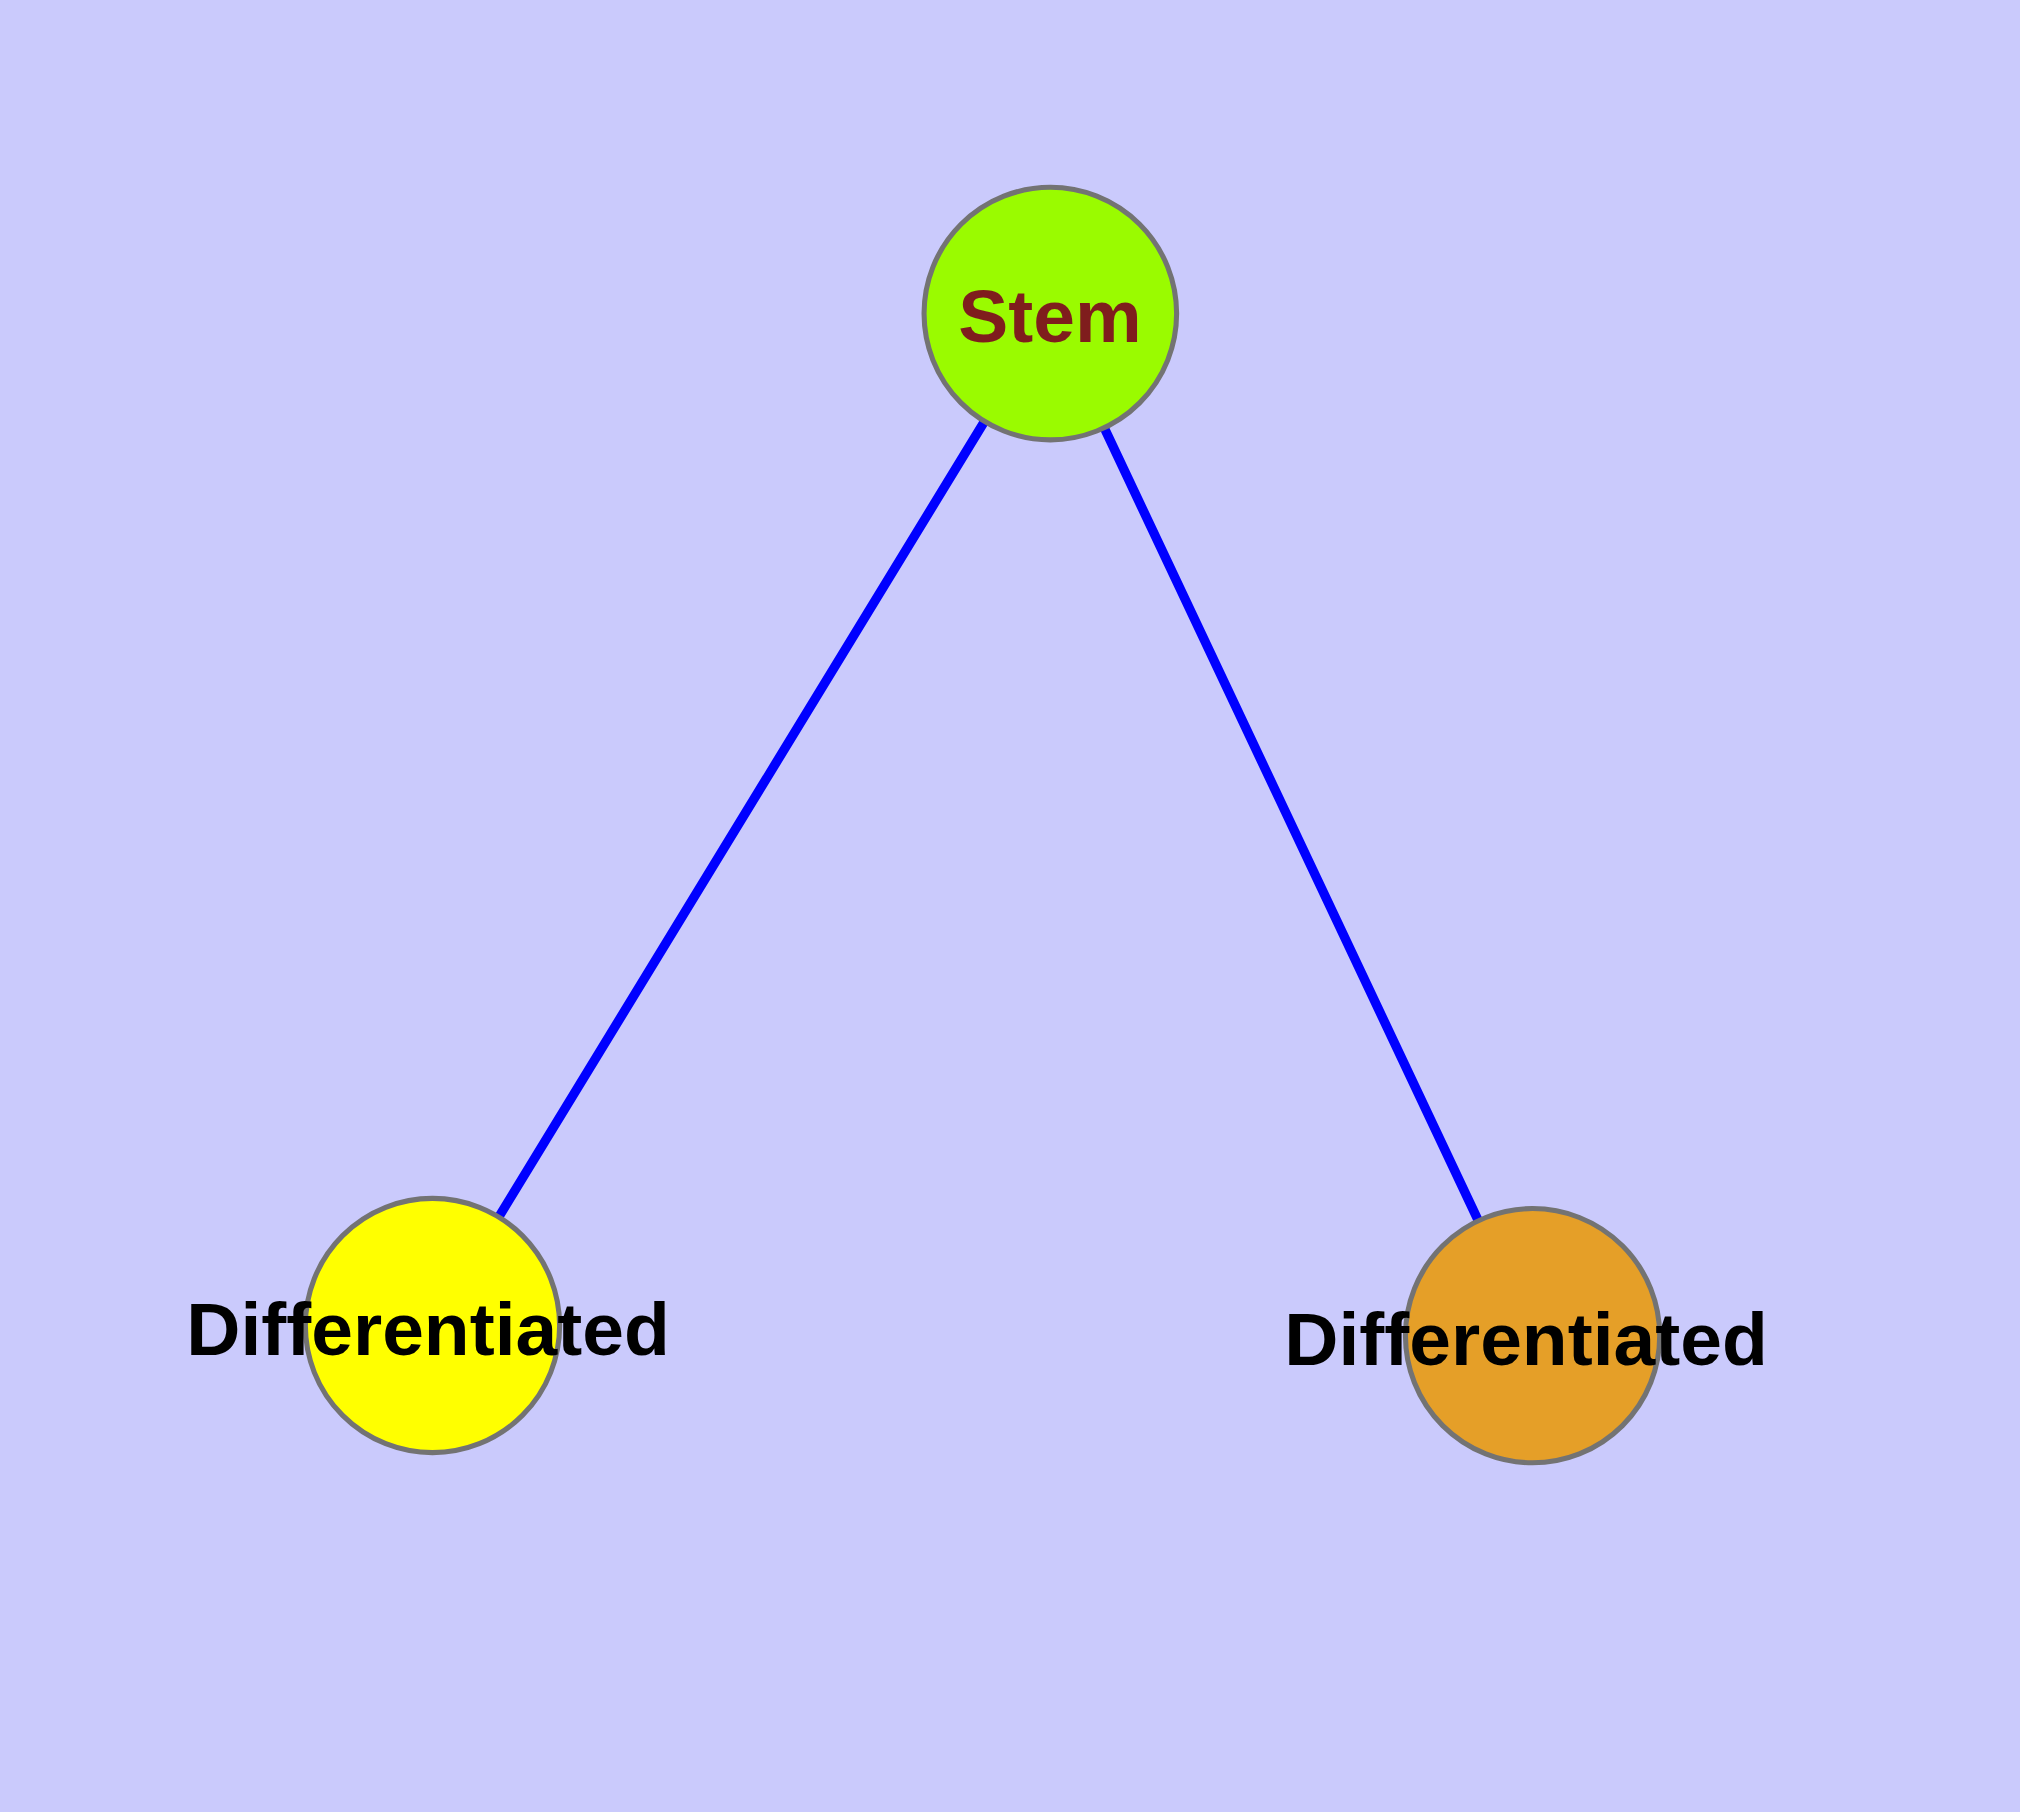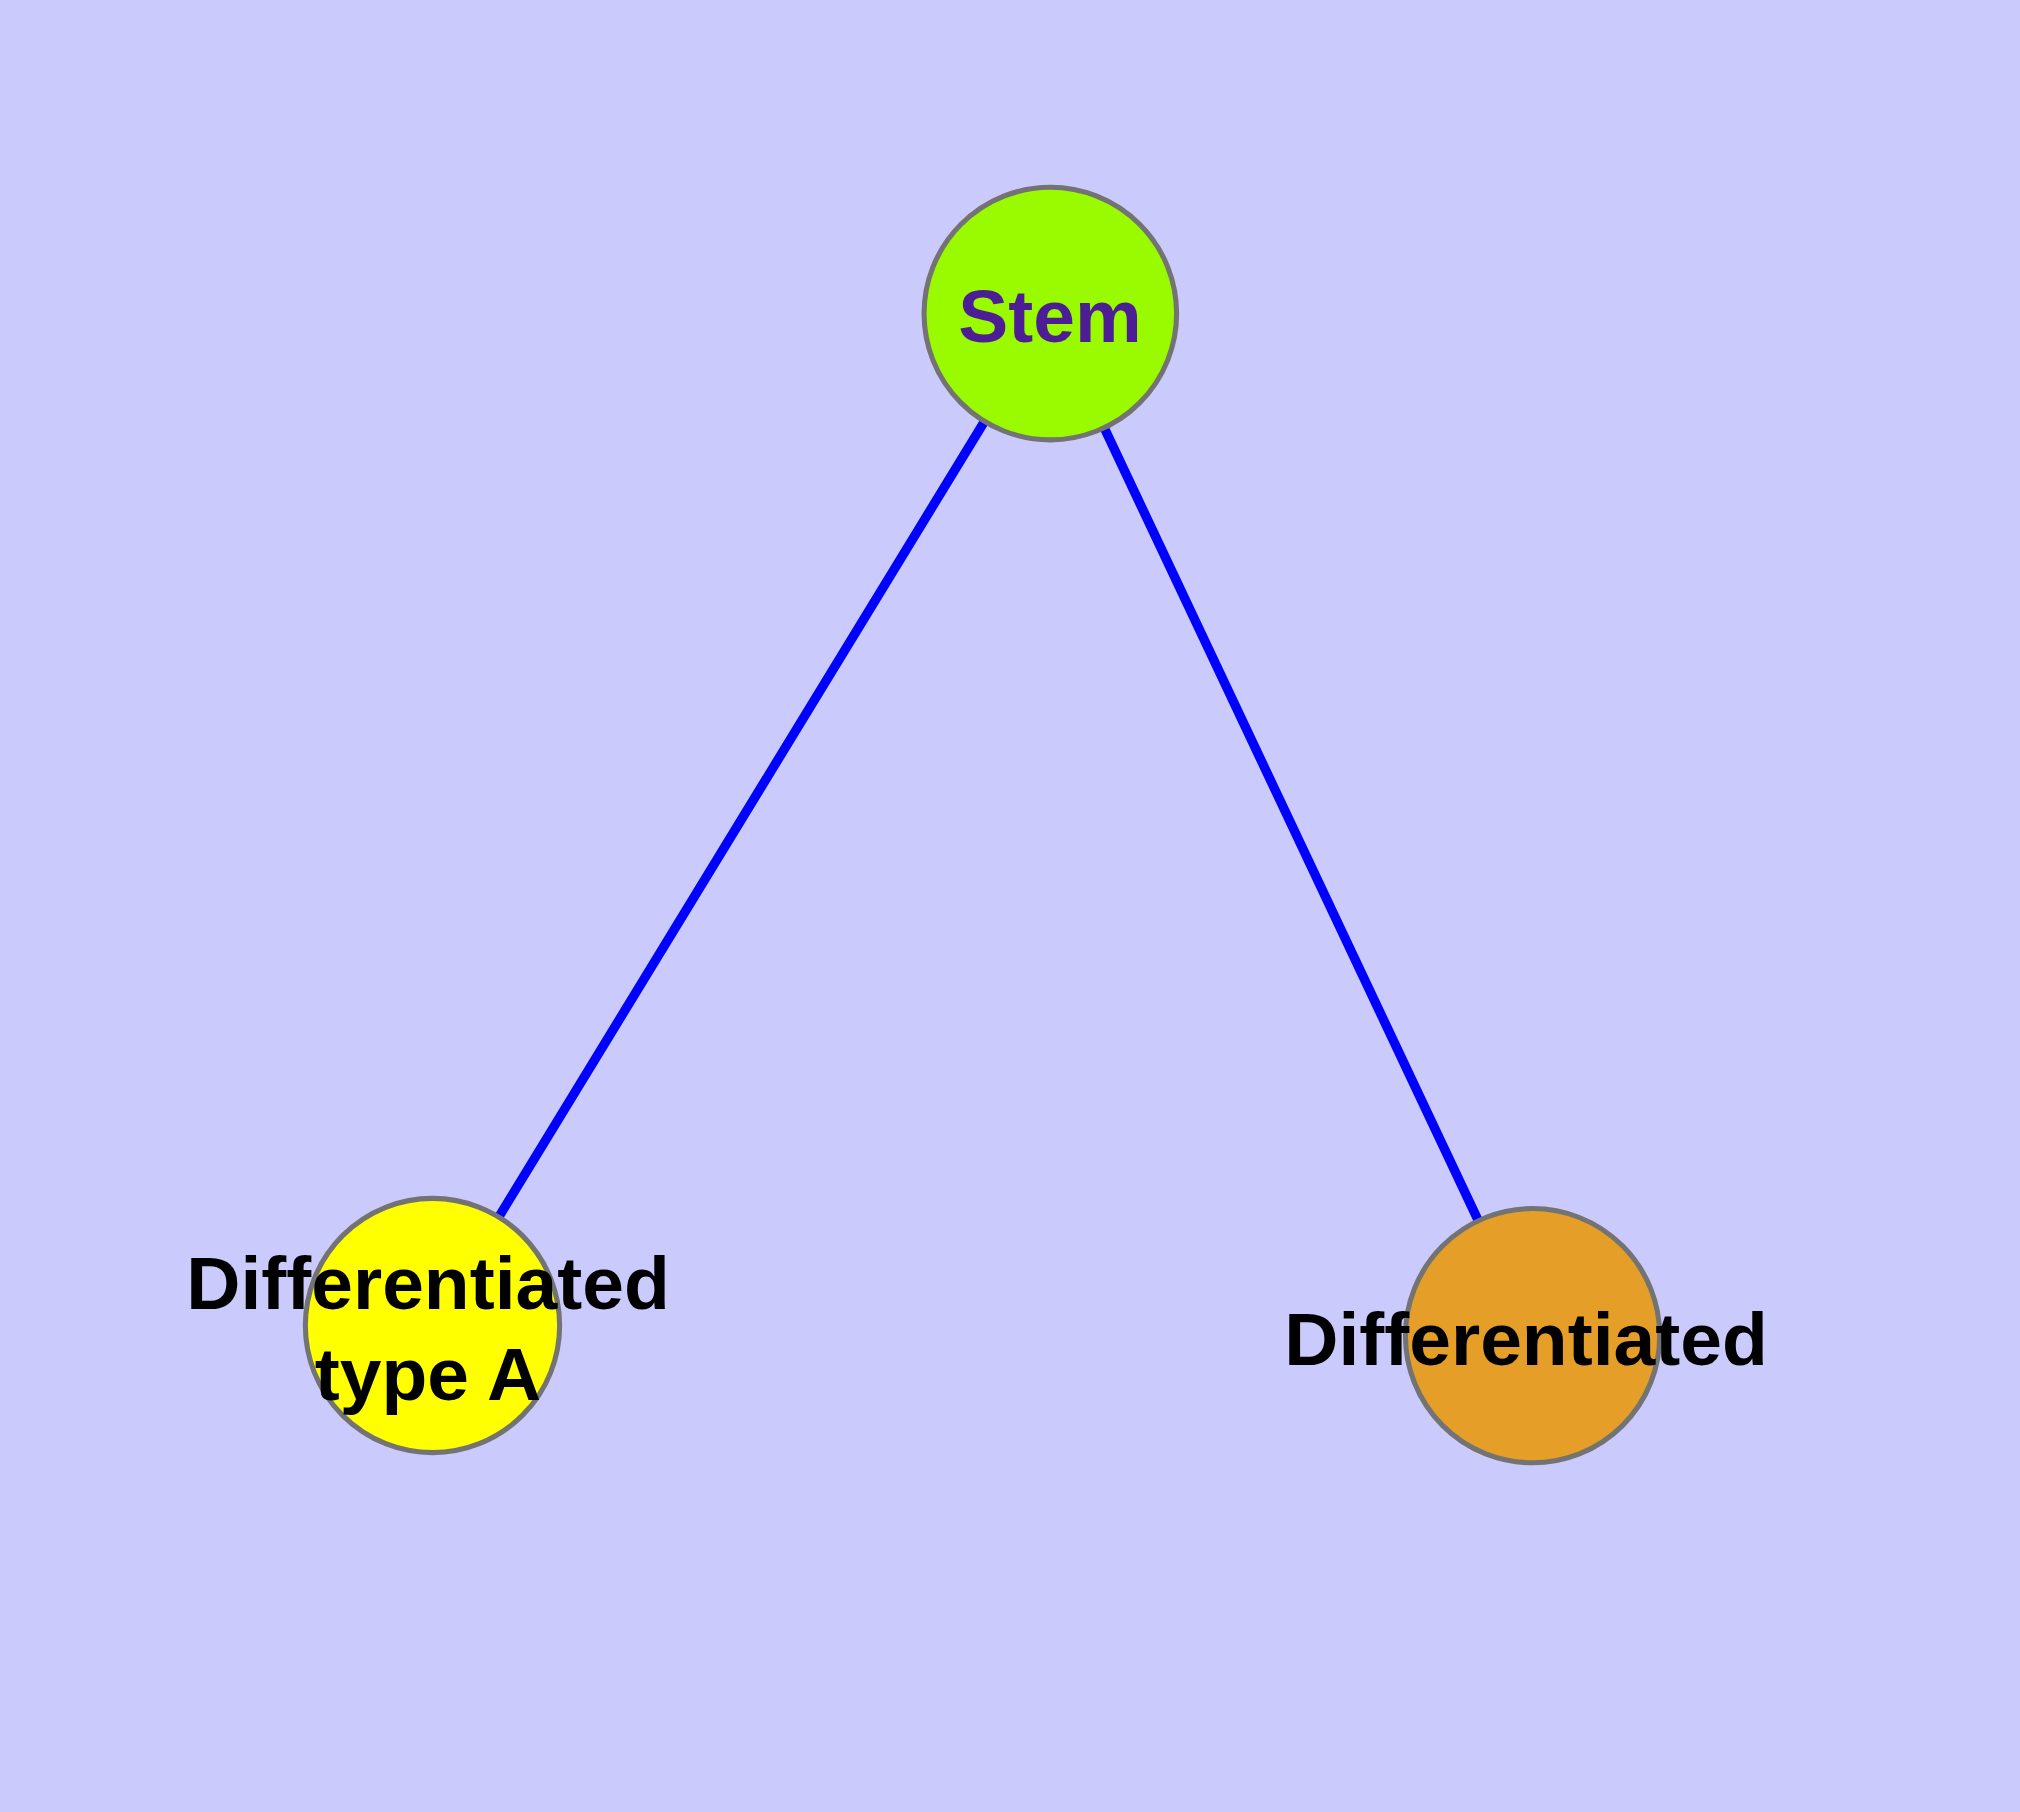--- a/index.html
+++ b/index.html
@@ -45,25 +45,24 @@
   <svg id="graph-svg" viewBox="0 0 2384 2138">
 
     <line x1="1239" y1="370" x2="510" y2="1564" stroke="#0000FF"></line>
     <line x1="1239" y1="370" x2="1808" y2="1576" stroke="#0000FF"></line>
 
     <circle cx="1239" cy="370" r="149" fill="#9AFB00" stroke="#737373"></circle>
     <circle cx="510" cy="1564" r="150" fill="#FFFF00" stroke="#737373"></circle>
     <circle cx="1808" cy="1576" r="150" fill="#E59F28" stroke="#737373"></circle>
   </svg>
 
-  <div class="node-label" style="left: 1050px; top: 316px; color: #4c1d95;">Stem</div>
+  <div class="node-label" style="left: 1050px; top: 316px; color: #7f1d1d;">Stem</div>
 
   <div class="node-label" style="left: 428px; top: 1329px; color: rgb(0, 0, 0);">
     <div>Differentiated</div>
-    <div>type A</div>
   </div>
 
   <div class="node-label" style="left: 1526px; top: 1339px; color: rgb(0, 0, 0);">
     <div>Differentiated</div>
   </div>
 
 </div>
 
 
 </body></html>

